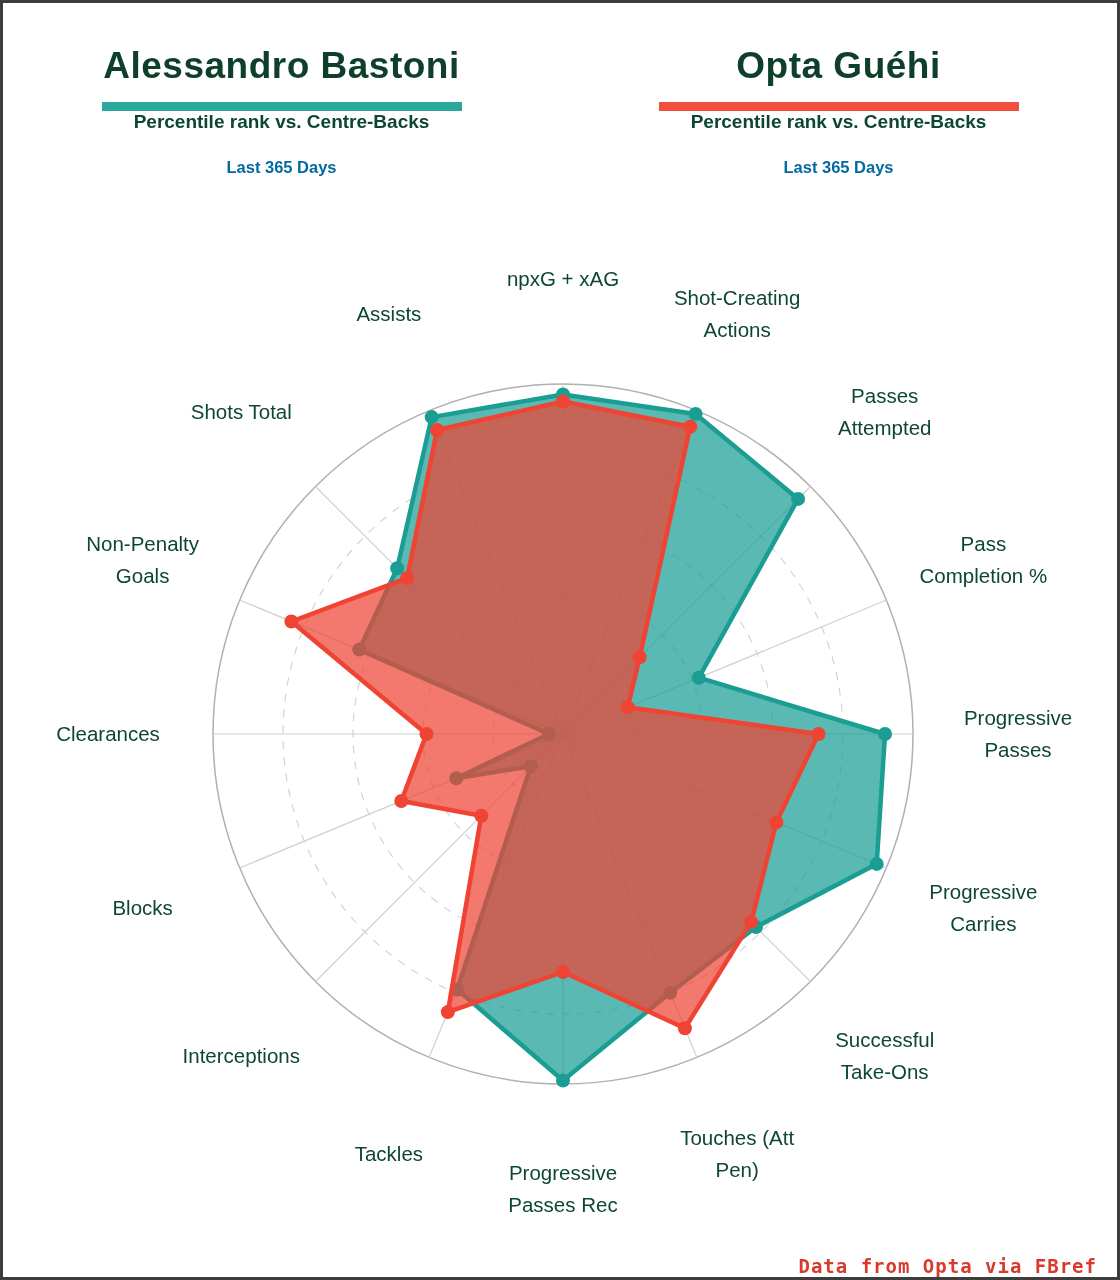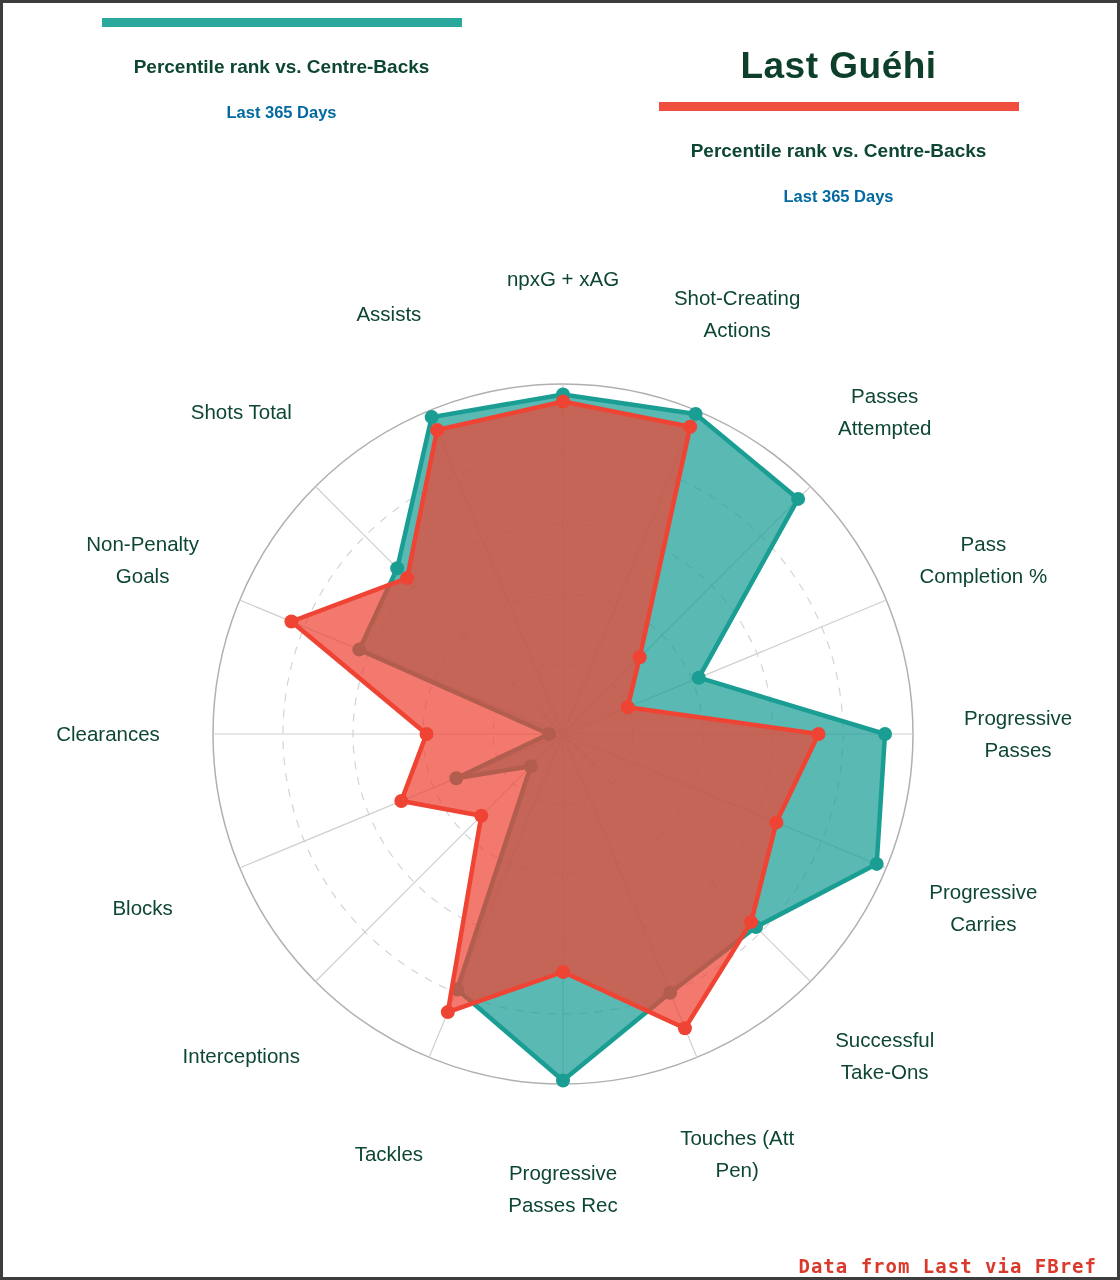--- a/index.html
+++ b/index.html
@@ -12,21 +12,21 @@
     font-family:"Liberation Sans",sans-serif;
     overflow:hidden;
   }
   .header{position:absolute;top:0;left:0;width:100%;display:flex;}
   .player-col{width:50%;text-align:center;}
   .player-name{
     margin:42px 0 0 0;
     font-size:37px;font-weight:bold;color:#0e3f2b;letter-spacing:.5px;
   }
   .accent-bar{width:360px;height:9px;margin:15px auto 0 auto;}
-  .subtitle{margin-top:29px;font-size:19px;font-weight:bold;color:#0e4731;}
+  .subtitle{font-size:19px;font-weight:bold;color:#0e4731;}
   .period{margin-top:25px;font-size:16.5px;font-weight:bold;color:#0369a1;}
   #radar-chart{position:absolute;top:0;left:0;}
   .footer-brand{position:absolute;left:18px;top:1210px;display:flex;align-items:center;}
   .brand-text{
     display:inline-block;margin-left:8px;
     font-size:40px;font-weight:bold;letter-spacing:6px;
     transform:scaleY(1.25) scaleX(0.92);transform-origin:left center;
   }
   .footer-credit{
     position:absolute;right:20px;top:1252px;
@@ -34,26 +34,27 @@
     font-size:19px;font-weight:bold;letter-spacing:1px;
   }
 </style>
 </head>
 <body>
 
 <div class="page">
 
   <div class="header">
     <div class="player-col">
+      <h1 class="player-name">Alessandro Bastoni</h1>
       <div class="accent-bar" style="background: rgb(42, 168, 155);"></div>
       <div class="subtitle">Percentile rank vs. Centre-Backs</div>
       <div class="period">Last 365 Days</div>
     </div>
     <div class="player-col">
-      <h1 class="player-name">Last Guéhi</h1>
+      <h1 class="player-name">Opta Guéhi</h1>
       <div class="accent-bar" style="background: rgb(240, 78, 62);"></div>
       <div class="subtitle">Percentile rank vs. Centre-Backs</div>
       <div class="period">Last 365 Days</div>
     </div>
   </div>
 
   <svg id="radar-chart" width="1120" height="1280" viewBox="0 0 1120 1280">
       <circle cx="560" cy="731" r="70" fill="none" stroke="#d4d4d4" stroke-width="1.2" stroke-dasharray="8 8"></circle>
       <circle cx="560" cy="731" r="140" fill="none" stroke="#d4d4d4" stroke-width="1.2" stroke-dasharray="8 8"></circle>
       <circle cx="560" cy="731" r="210" fill="none" stroke="#d4d4d4" stroke-width="1.2" stroke-dasharray="8 8"></circle>
@@ -121,15 +122,15 @@
       <text x="385.8790382738842" y="1151.3651872926355" fill="#0e4731" font-size="20.5" text-anchor="middle" font-family="Liberation Sans, sans-serif"><tspan x="385.8790382738842" y="1158.3651872926355">Tackles</tspan></text>
       <text x="238.2664145601209" y="1052.7335854398793" fill="#0e4731" font-size="20.5" text-anchor="middle" font-family="Liberation Sans, sans-serif"><tspan x="238.2664145601209" y="1059.7335854398793">Interceptions</tspan></text>
       <text x="139.63481270736463" y="905.1209617261161" fill="#0e4731" font-size="20.5" text-anchor="middle" font-family="Liberation Sans, sans-serif"><tspan x="139.63481270736463" y="912.1209617261161">Blocks</tspan></text>
       <text x="105" y="731.0000000000001" fill="#0e4731" font-size="20.5" text-anchor="middle" font-family="Liberation Sans, sans-serif"><tspan x="105" y="738.0000000000001">Clearances</tspan></text>
       <text x="139.63481270736457" y="556.879038273884" fill="#0e4731" font-size="20.5" text-anchor="middle" font-family="Liberation Sans, sans-serif"><tspan x="139.63481270736457" y="547.879038273884">Non-Penalty</tspan><tspan x="139.63481270736457" y="579.879038273884">Goals</tspan></text>
       <text x="238.26641456012078" y="409.26641456012095" fill="#0e4731" font-size="20.5" text-anchor="middle" font-family="Liberation Sans, sans-serif"><tspan x="238.26641456012078" y="416.26641456012095">Shots Total</tspan></text>
       <text x="385.8790382738839" y="310.63481270736463" fill="#0e4731" font-size="20.5" text-anchor="middle" font-family="Liberation Sans, sans-serif"><tspan x="385.8790382738839" y="317.63481270736463">Assists</tspan></text>
     </svg>
 
 
-  <div class="footer-credit" style="color: rgb(217, 58, 43);">Data from Last via FBref</div>
+  <div class="footer-credit" style="color: rgb(217, 58, 43);">Data from Opta via FBref</div>
 
 </div>
 
 </body></html>

